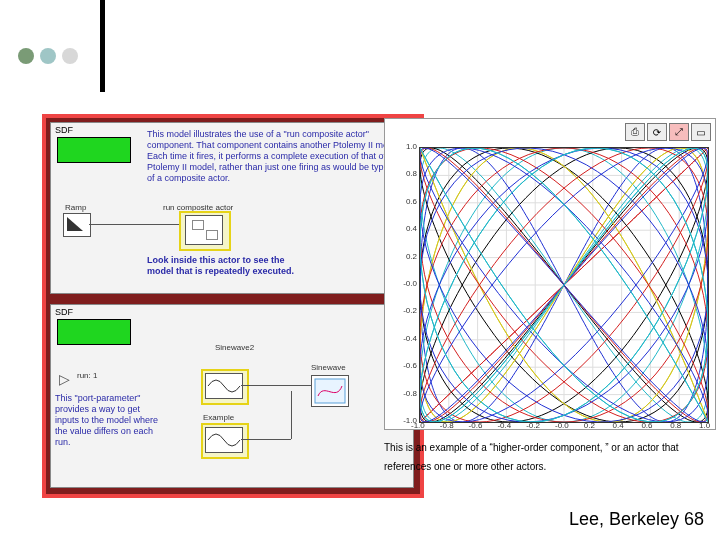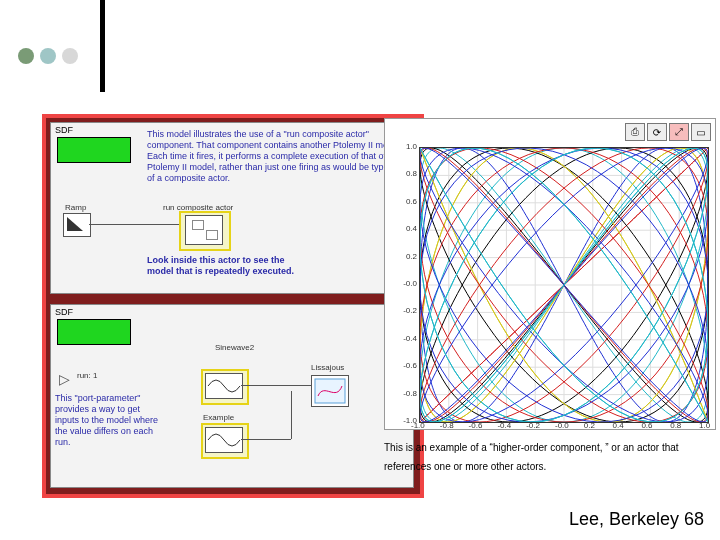--- a/index.html
+++ b/index.html
@@ -85,21 +85,21 @@
       <div class="actor" style="left:154px;top:122px;width:36px;height:24px;">
         <svg width="36" height="24">
             <path d="M2 12 Q10 0 18 12 T34 12" stroke="#333" fill="none" stroke-width="1"></path>
           </svg>
       </div>
 
       <div class="wire" style="left:190px;top:80px;width:70px;"></div>
       <div class="wire" style="left:190px;top:134px;width:50px;"></div>
       <div style="position:absolute;left:240px;top:86px;width:1px;height:48px;background:#555;"></div>
 
-      <div class="actor-lbl" style="left:260px;top:58px;">Lissajous</div>
+      <div class="actor-lbl" style="left:260px;top:58px;">Sinewave</div>
       <div class="actor" style="left:260px;top:70px;width:36px;height:30px;background:#fff;">
         <svg width="36" height="30">
           <rect x="3" y="3" width="30" height="24" fill="#e8f4ff" stroke="#5aa0d8"></rect>
           <path d="M6 20 C12 6, 24 26, 30 10" stroke="#d06" fill="none" stroke-width="1"></path>
         </svg>
       </div>
     </div>
   </div>
 
   <div class="plot-panel">

